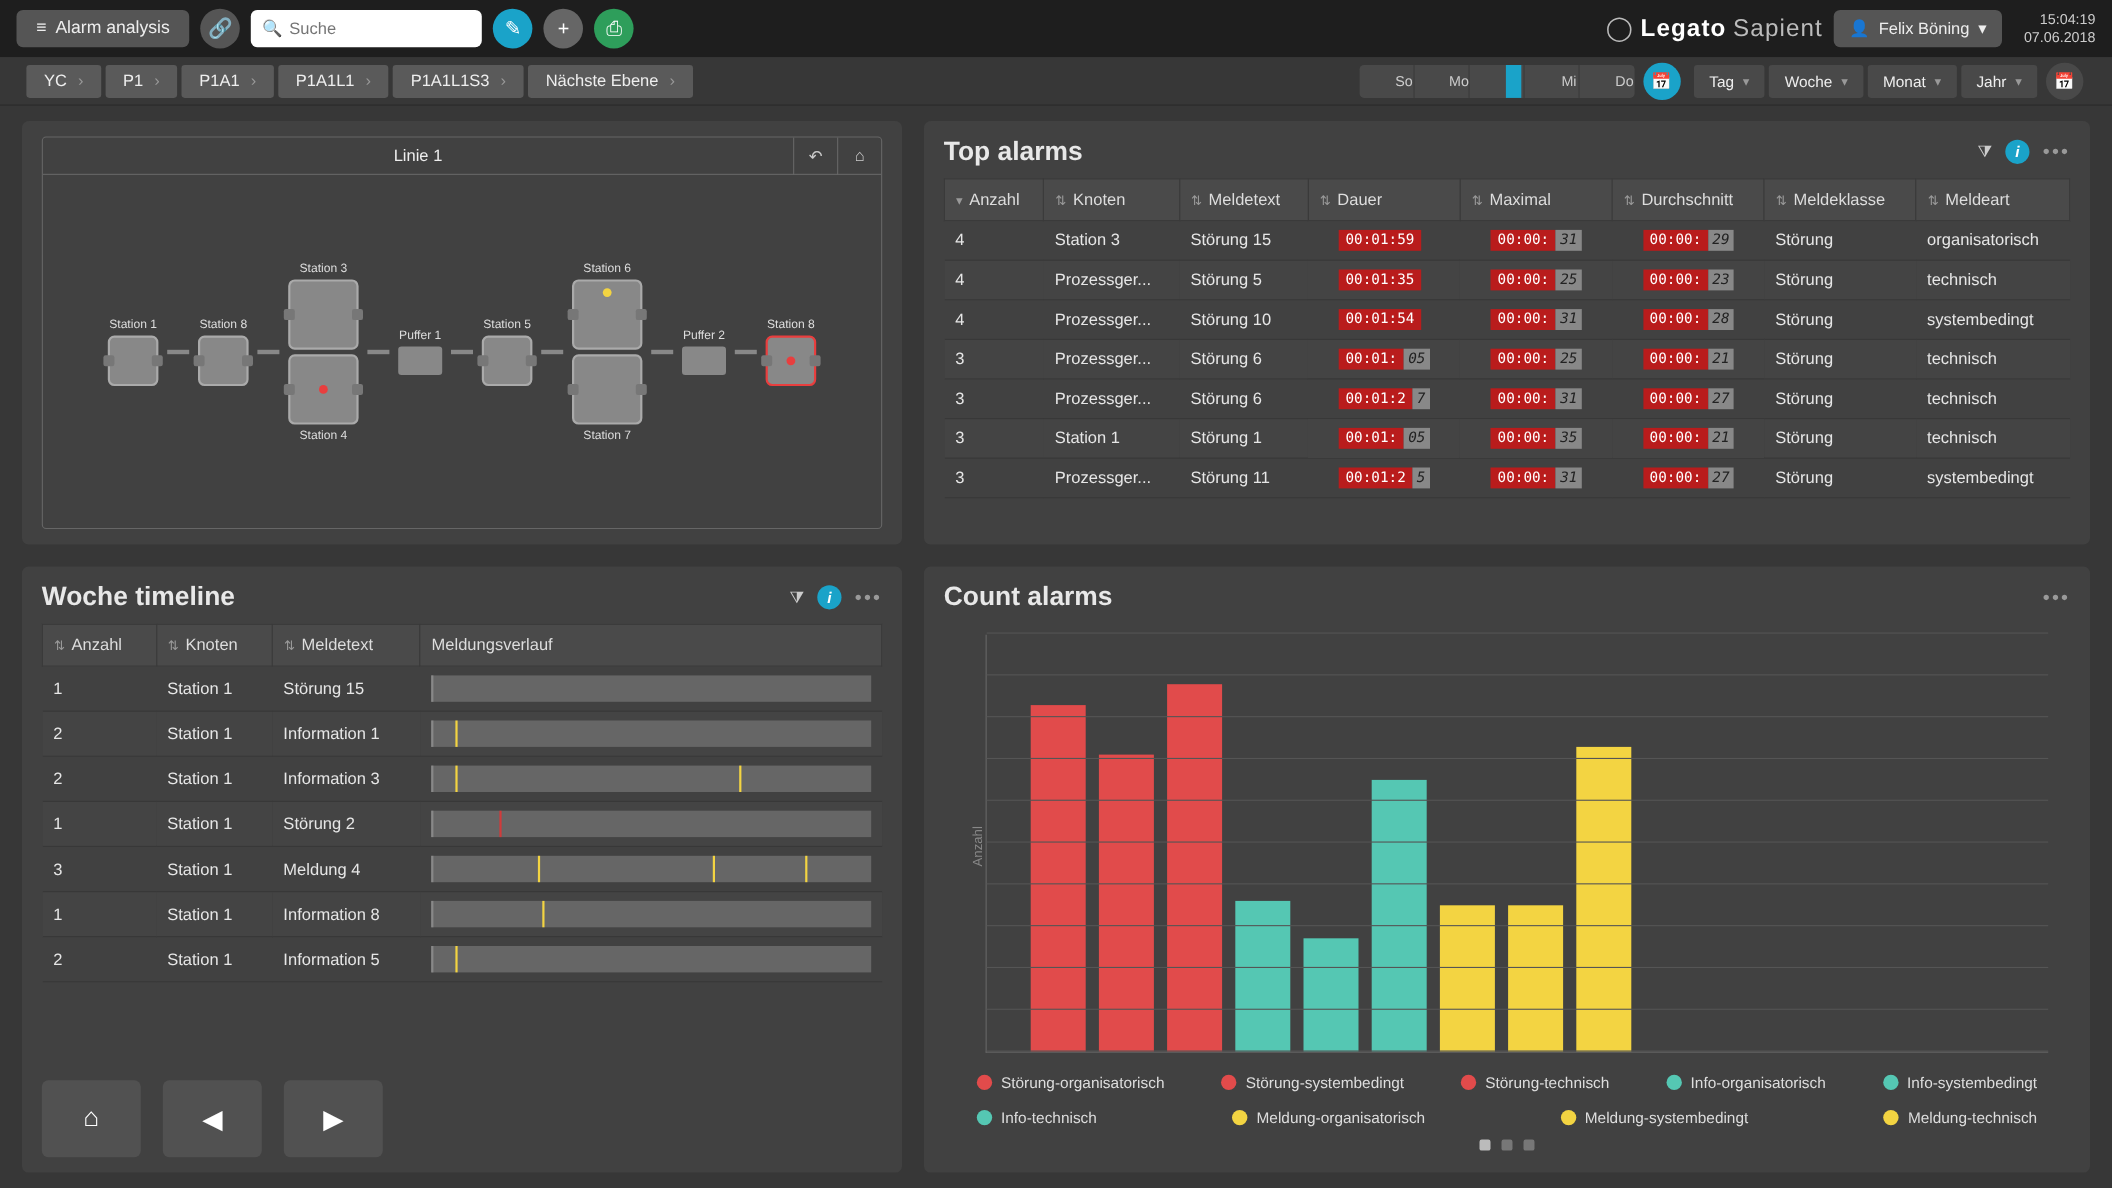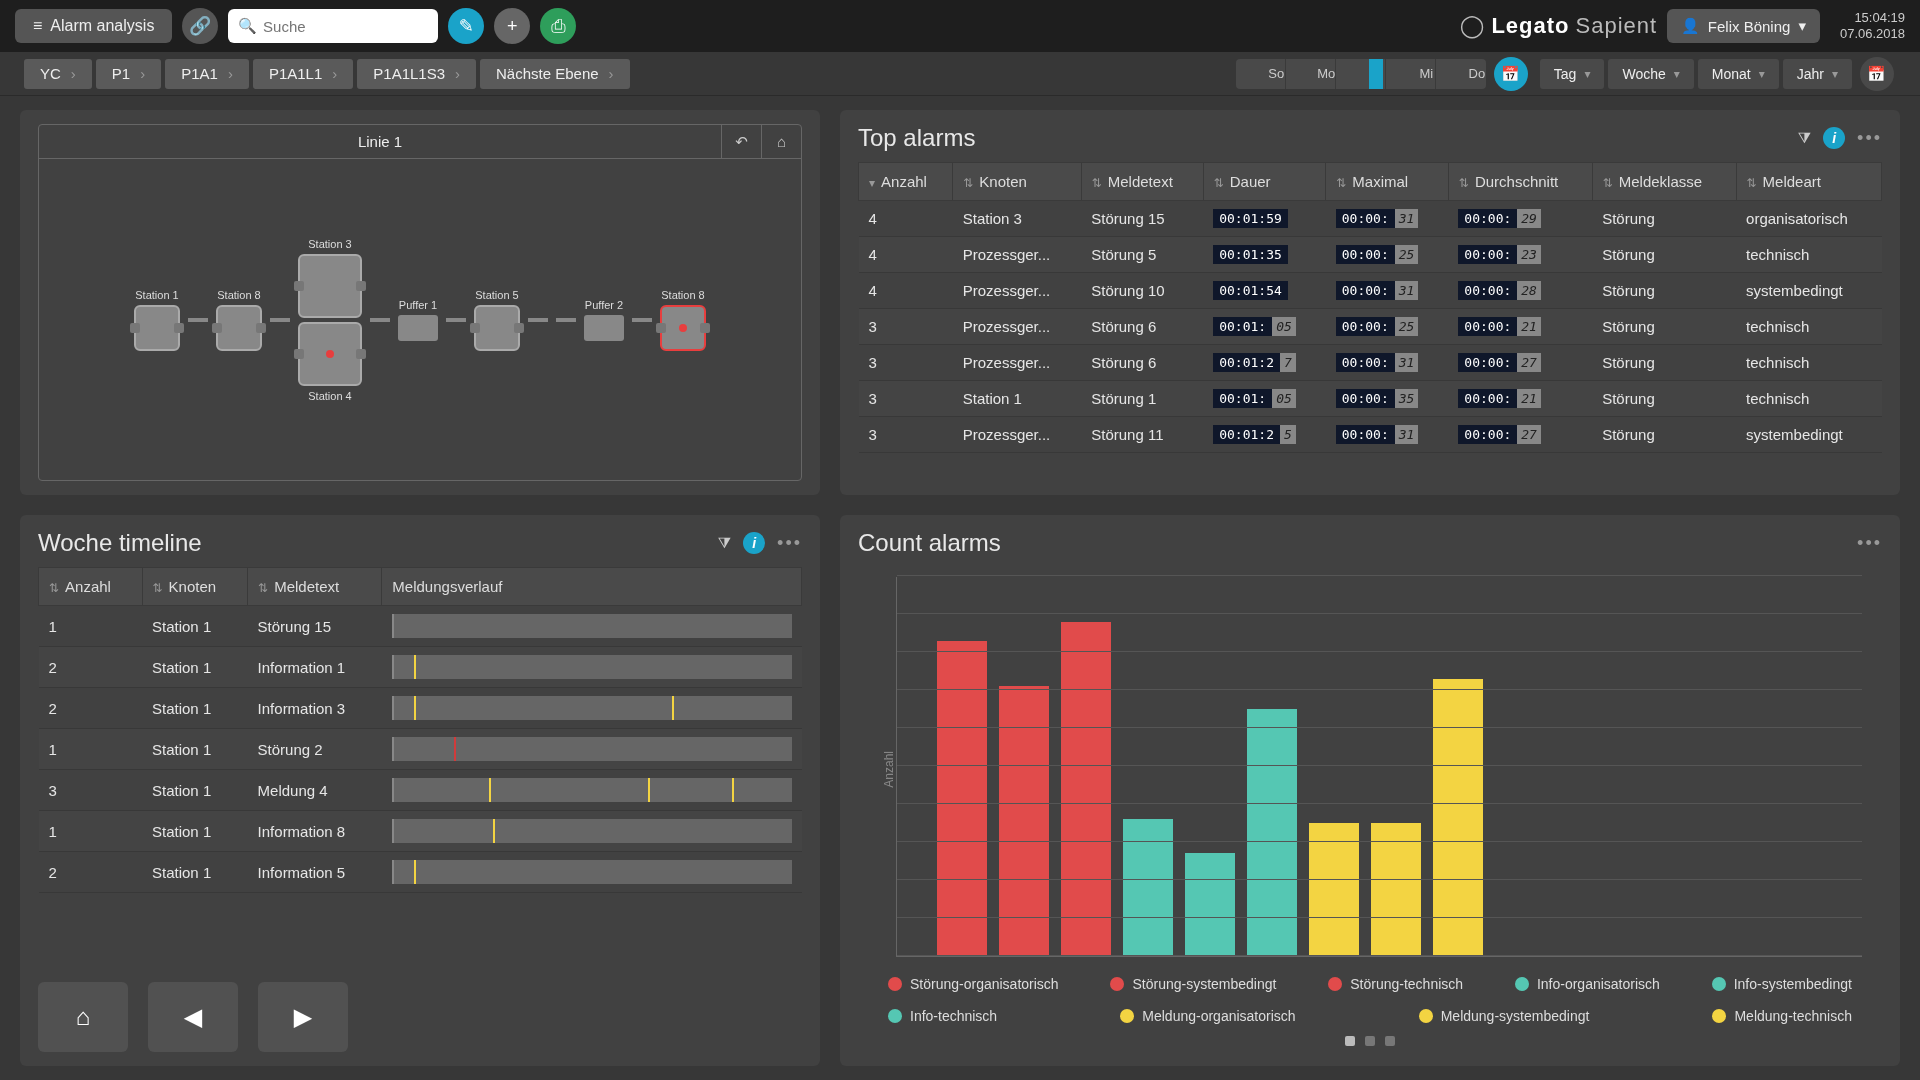--- a/index.html
+++ b/index.html
@@ -28,21 +28,21 @@
 .day:last-child { border:none; }
 .day.active .bar { position:absolute; bottom:0; top:0; right:2px; width:14px; background:#1aa3c9; }
 .cal-btn { width:34px; height:34px; border-radius:50%; background:#1aa3c9; display:flex; align-items:center; justify-content:center; color:#fff; margin:0 8px; }
 .range-btn { background:#494949; height:30px; padding:0 14px; display:flex; align-items:center; gap:8px; color:#eee; font-size:14px; border-radius:3px; margin-left:4px; }
 .range-btn .chev { color:#999; font-size:12px; }
 
 
 .main { padding:14px 20px; display:grid; grid-template-columns:800px 1fr; grid-template-rows:385px 1fr; gap:20px; height:calc(1080px - 52px - 44px); }
 .panel { background:#414141; border-radius:6px; padding:14px 18px; display:flex; flex-direction:column; overflow:hidden; }
 .panel-head { display:flex; align-items:center; margin-bottom:10px; }
-.panel-title { font-size:24px; color:#e8e8e8; font-weight:400; }
+.panel-title { font-size:24px; color:#e8e8e8; font-weight:700; }
 .panel-head .icons { margin-left:auto; display:flex; gap:12px; align-items:center; color:#ccc; }
 .info-circle { width:22px; height:22px; border-radius:50%; background:#1aa3c9; color:#fff; display:flex; align-items:center; justify-content:center; font-size:14px; font-weight:bold; font-style:italic; }
 .dots { letter-spacing:2px; color:#999; font-size:18px; }
 
 
 .subpanel { border:1px solid #666; border-radius:4px; flex:1; display:flex; flex-direction:column; }
 .subhead { height:34px; display:flex; align-items:center; border-bottom:1px solid #666; }
 .subhead .sh-title { flex:1; text-align:center; color:#eee; font-size:15px; }
 .subhead .sh-btn { width:40px; height:34px; border-left:1px solid #666; display:flex; align-items:center; justify-content:center; color:#ccc; }
 .diagram { flex:1; display:flex; align-items:center; justify-content:center; padding:10px 20px; position:relative; }
@@ -60,21 +60,21 @@
 .dot-y { width:8px; height:8px; border-radius:50%; background:#f3d442; position:absolute; top:6px; left:50%; transform:translateX(-50%);}
 .dot-r { width:8px; height:8px; border-radius:50%; background:#e83e3e; position:absolute; top:50%; left:50%; transform:translate(-50%,-50%);}
 
 
 table { width:100%; border-collapse:collapse; font-size:15px; }
 th { background:#4a4a4a; color:#ddd; font-weight:400; text-align:left; padding:10px 10px; border:1px solid #3a3a3a; }
 th .sort { color:#999; margin-right:6px; font-size:12px; }
 td { padding:8px 10px; border-bottom:1px solid #383838; color:#e6e6e6; }
 tr:nth-child(even) td { background:#444; }
 .dur-cell { position:relative; }
-.dur-cell .dur-red { background:#0f172a; color:#fff; padding:2px 6px; display:inline-block; font-family:monospace; font-size:13px; }
+.dur-cell .dur-red { background:#b91c1c; color:#fff; padding:2px 6px; display:inline-block; font-family:monospace; font-size:13px;margin-left:18px; }
 .dur-cell .dur-bar { background:#888; color:#222; padding:2px 4px; display:inline-block; font-family:monospace; font-size:13px;font-style:italic; }
 .timeline-bar { height:24px; background:#666; border-left:2px solid #888; position:relative; }
 .timeline-bar .tick { position:absolute; top:0; bottom:0; width:2px; background:#f3d442; }
 .timeline-bar .tick.r { background:#d13b3b; }
 
 
 .bottom-nav { display:flex; gap:20px; margin-top:18px; }
 .bn { width:90px; height:70px; background:#515151; border-radius:6px; display:flex; align-items:center; justify-content:center; color:#fff; font-size:24px; }
 
 
@@ -249,20 +249,28 @@
           <div class="station-col">
               <div class="st-label">Puffer 1</div>
               <div class="puffer"></div>
             </div>
           <div class="connector"></div>
           <div class="station-col">
               <div class="st-label">Station 5</div>
               <div class="station"></div>
             </div>
           <div class="connector"></div>
+          <div class="station-col">
+            <div class="st-label">Station 6</div>
+            <div class="station big">
+                <span class="dot-y"></span>
+              </div>
+            <div class="station big"></div>
+            <div class="st-label">Station 7</div>
+          </div>
           <div class="connector"></div>
           <div class="station-col">
               <div class="st-label">Puffer 2</div>
               <div class="puffer"></div>
             </div>
           <div class="connector"></div>
           <div class="station-col">
               <div class="st-label">Station 8</div>
               <div class="station red">
                 <span class="dot-r"></span>

